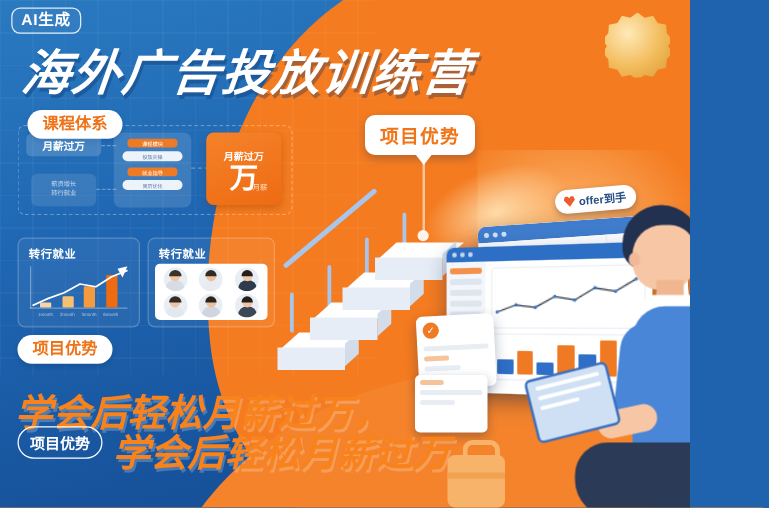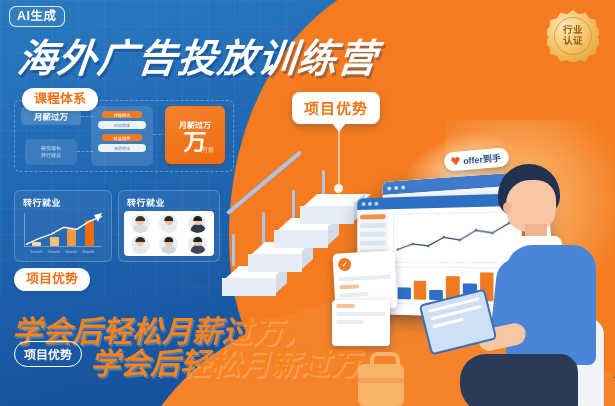--- a/index.html
+++ b/index.html
@@ -2,21 +2,21 @@
 <html lang="zh-CN"><head>
 <meta charset="utf-8">
 <style>
   html,body{margin:0;padding:0;}
   body{
     width:615px;height:406px;overflow:hidden;
     font-family:"Liberation Sans","DejaVu Sans",sans-serif;
     background:#1f63ae;
   }
   #poster{
-    position:relative;width:615px;height:406px;overflow:hidden;
+    position:relative;width:552px;height:406px;overflow:hidden;
     background:linear-gradient(165deg,#2a7ac0 0%,#1f66b2 38%,#17539c 75%,#124a8e 100%);
   }
   
   .bg-orange-big{
     position:absolute;right:-40px;top:-30px;width:430px;height:470px;
     background:#f47b20;border-radius:50% 0 40% 40%/60% 0 40% 40%;
     transform:rotate(-6deg);
   }
   .bg-orange-bottom{
     position:absolute;left:120px;bottom:-120px;width:560px;height:230px;
@@ -291,24 +291,20 @@
   <div class="bg-orange-big"></div>
   <div class="bg-orange-bottom"></div>
   <div class="bg-orange-glow"></div>
   <div class="bg-halo"></div>
   <div class="grid-lines"></div>
 
   <div class="ai-badge">AI生成</div>
 
   <div class="cert-seal">
     <div class="star"></div>
-    <div class="inner">
-      <span>行业</span>
-      <span>认证</span>
-    </div>
   </div>
 
   <div class="main-title">海外广告投放训练营</div>
 
   <div class="pill pill-course">课程体系</div>
 
   <div class="diagram">
     <div class="dg-left">月薪过万</div>
     <div class="dg-left2">
       <span>薪资增长</span>

